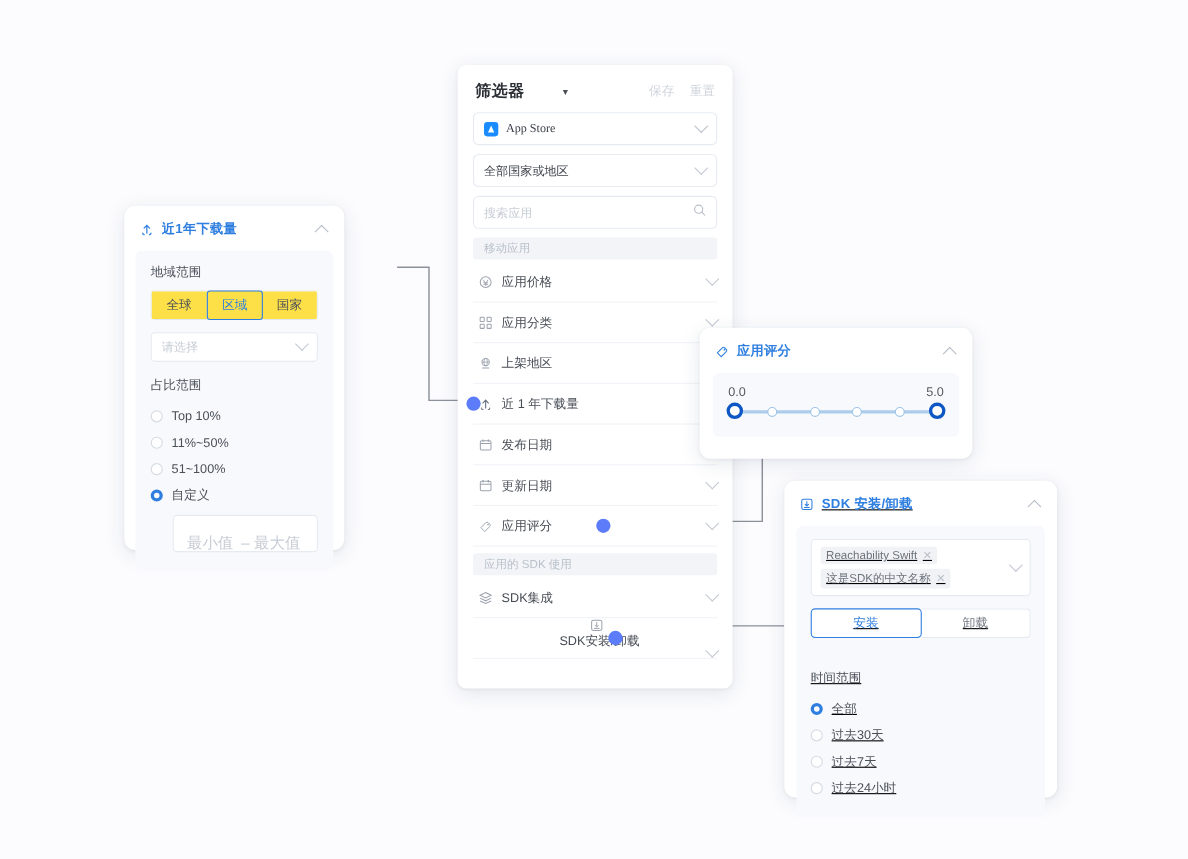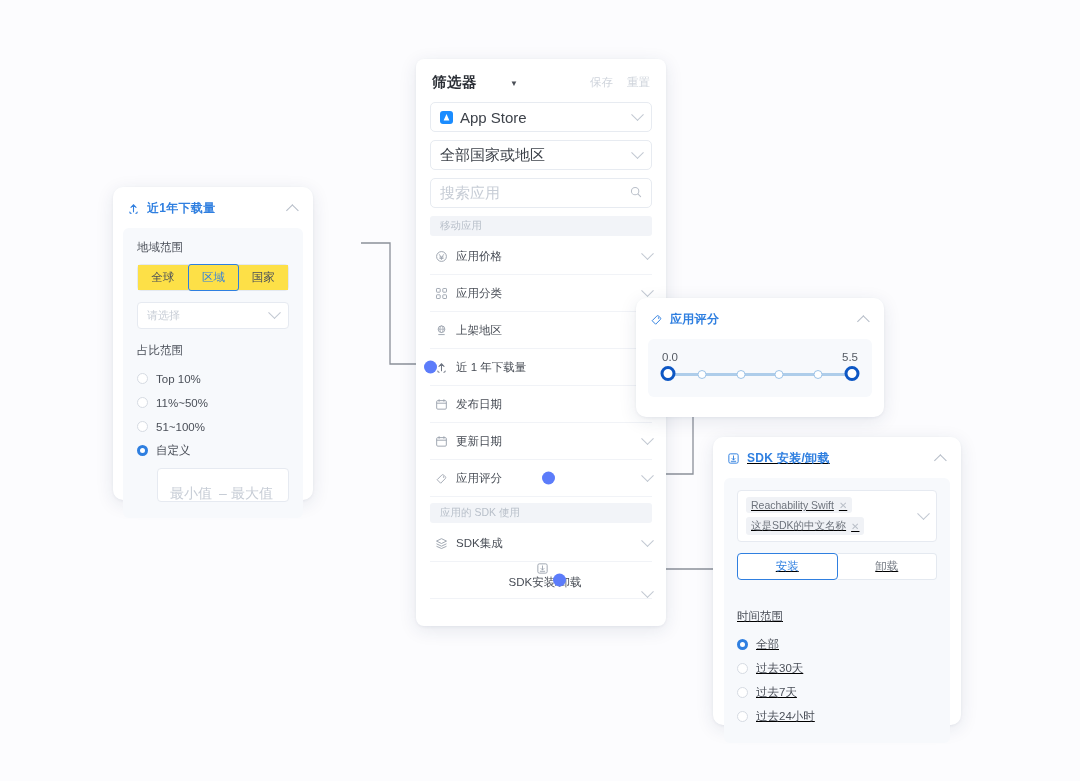--- a/index.html
+++ b/index.html
@@ -42,21 +42,21 @@
   }
   .cp-actions { margin-left: auto; display: flex; gap: 14px; }
   .cp-action { font-size: 11.5px; color: #cfd4dc; text-align: center; }
 
   .cp-body { padding: 0 14px; }
   .cp-select {
     height: 30px; border: 1px solid #e7ebf1; border-radius: 5px;
     display: flex; align-items: center; padding: 0 9px; margin-bottom: 8px;
     background: #fff;
   }
-  .cp-select .sel-label { font-size: 15px; color: #3d424a; }
+  .cp-select .sel-label { font-size: 11px; color: #3d424a; font-family: Liberation Serif, serif; }
   .cp-select .sel-label.ph { color: #c7cdd6; }
   .appstore-badge {
     width: 13px; height: 13px; border-radius: 3px; background: #1a8cff;
     margin-right: 7px; display: flex; align-items: center; justify-content: center;
     flex: none;
   }
   .appstore-badge svg { display: block; }
   .chev {
     margin-left: auto; width: 9px; height: 9px; border-right: 1.3px solid #c2c8d2;
     border-bottom: 1.3px solid #c2c8d2; transform: rotate(45deg) translate(-2px,-2px);
@@ -422,21 +422,21 @@
             <circle cx="9.3" cy="5.3" r=".85" fill="#2f7fe0"></circle>
           </svg>
       </span>
       <span class="p-head-title">应用评分</span>
       <span class="collapse-caret"></span>
     </div>
 
     <div class="rating-inner">
       <div class="rating-scale">
         <span>0.0</span>
-        <span>5.5</span>
+        <span>5.0</span>
       </div>
       <div class="slider">
         <div class="slider-track"></div>
         <div class="slider-tick" style="left:20%"></div>
         <div class="slider-tick" style="left:40%"></div>
         <div class="slider-tick" style="left:60%"></div>
         <div class="slider-tick" style="left:80%"></div>
         <div class="slider-handle" style="left:4px"></div>
         <div class="slider-handle" style="left:calc(100% - 4px)"></div>
       </div>

